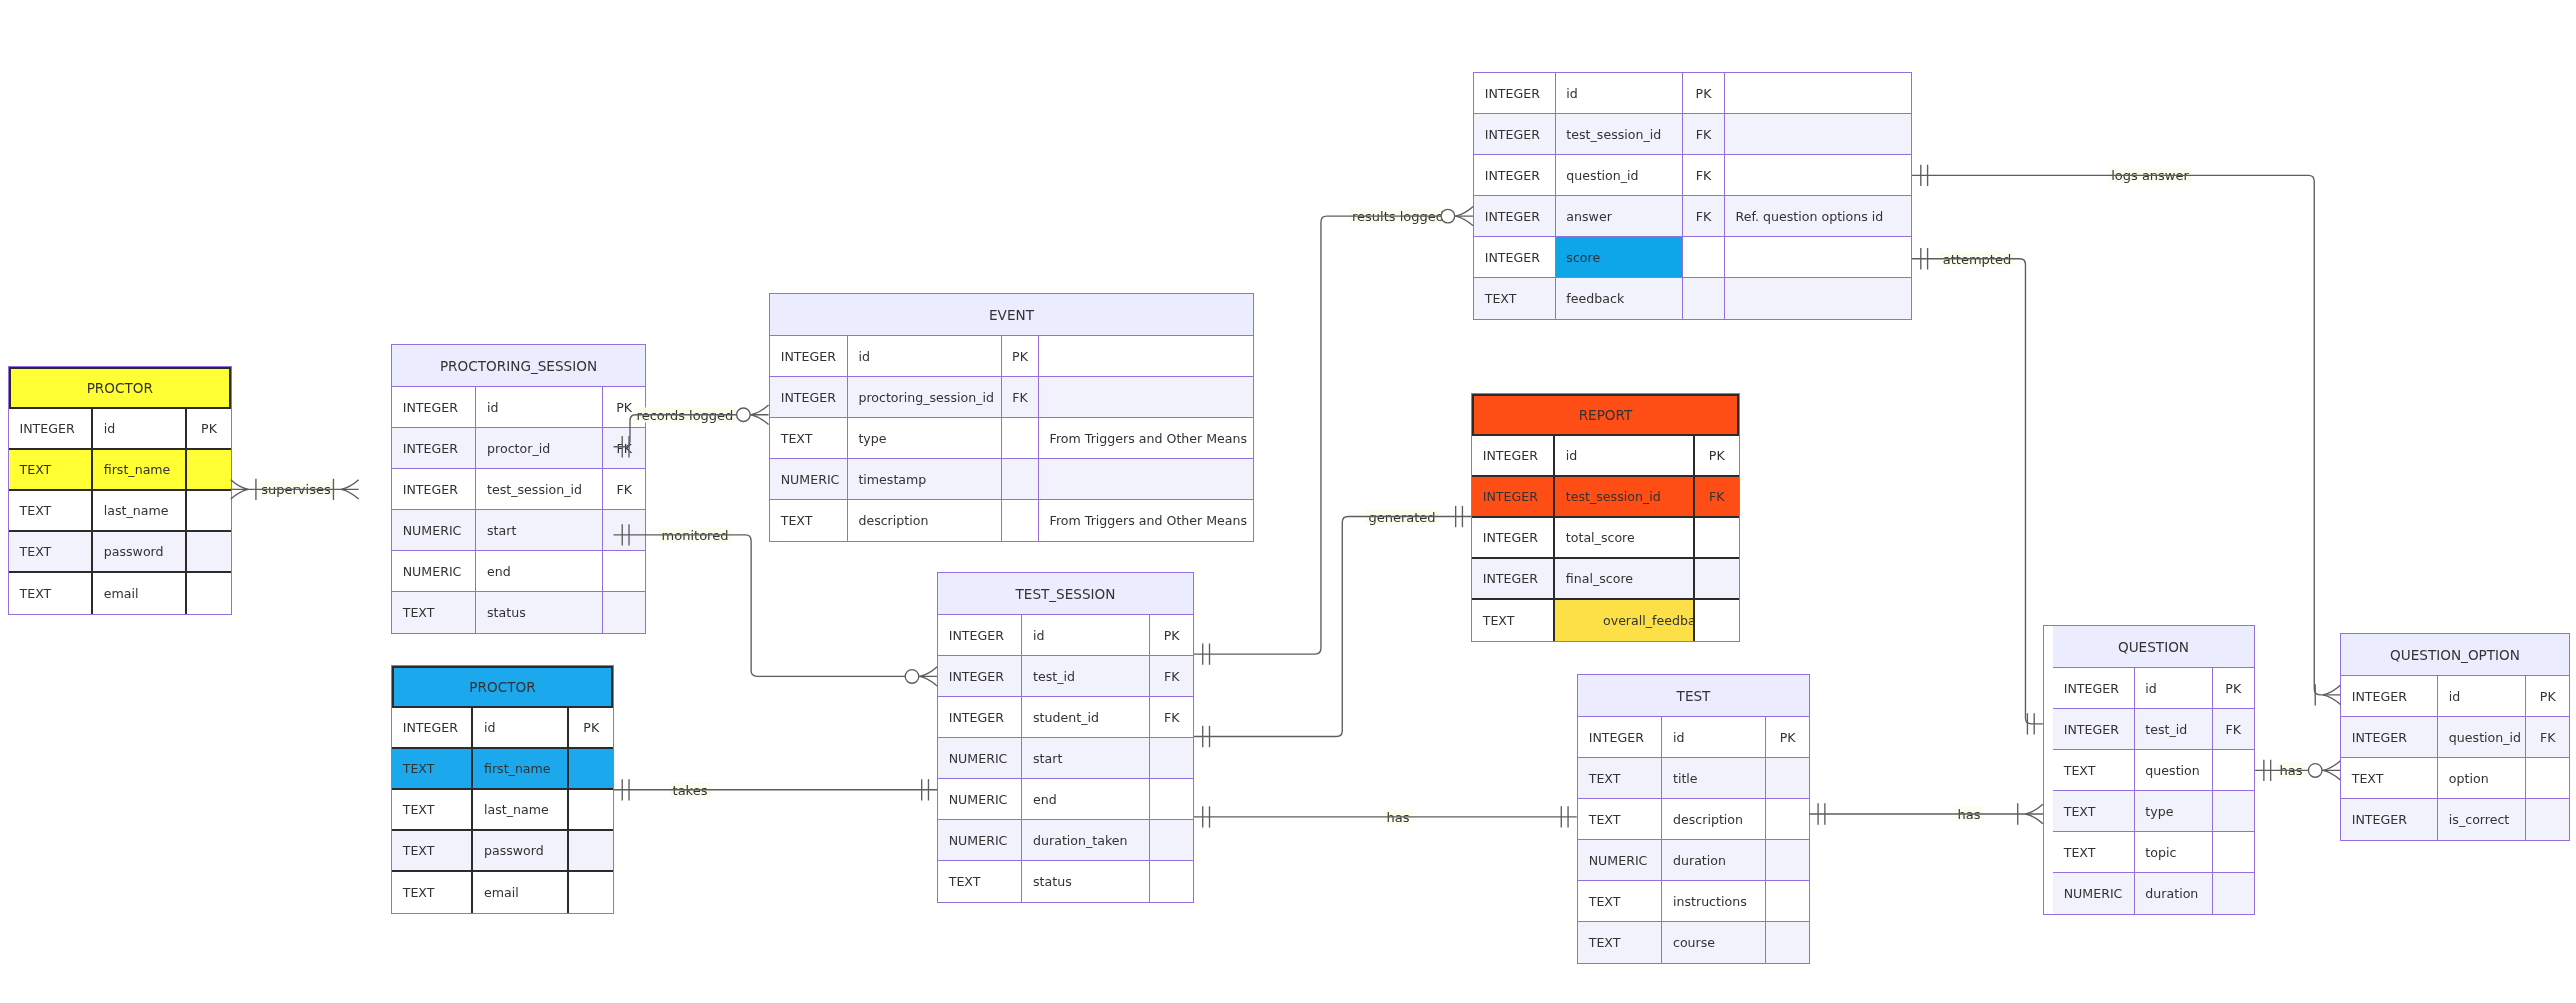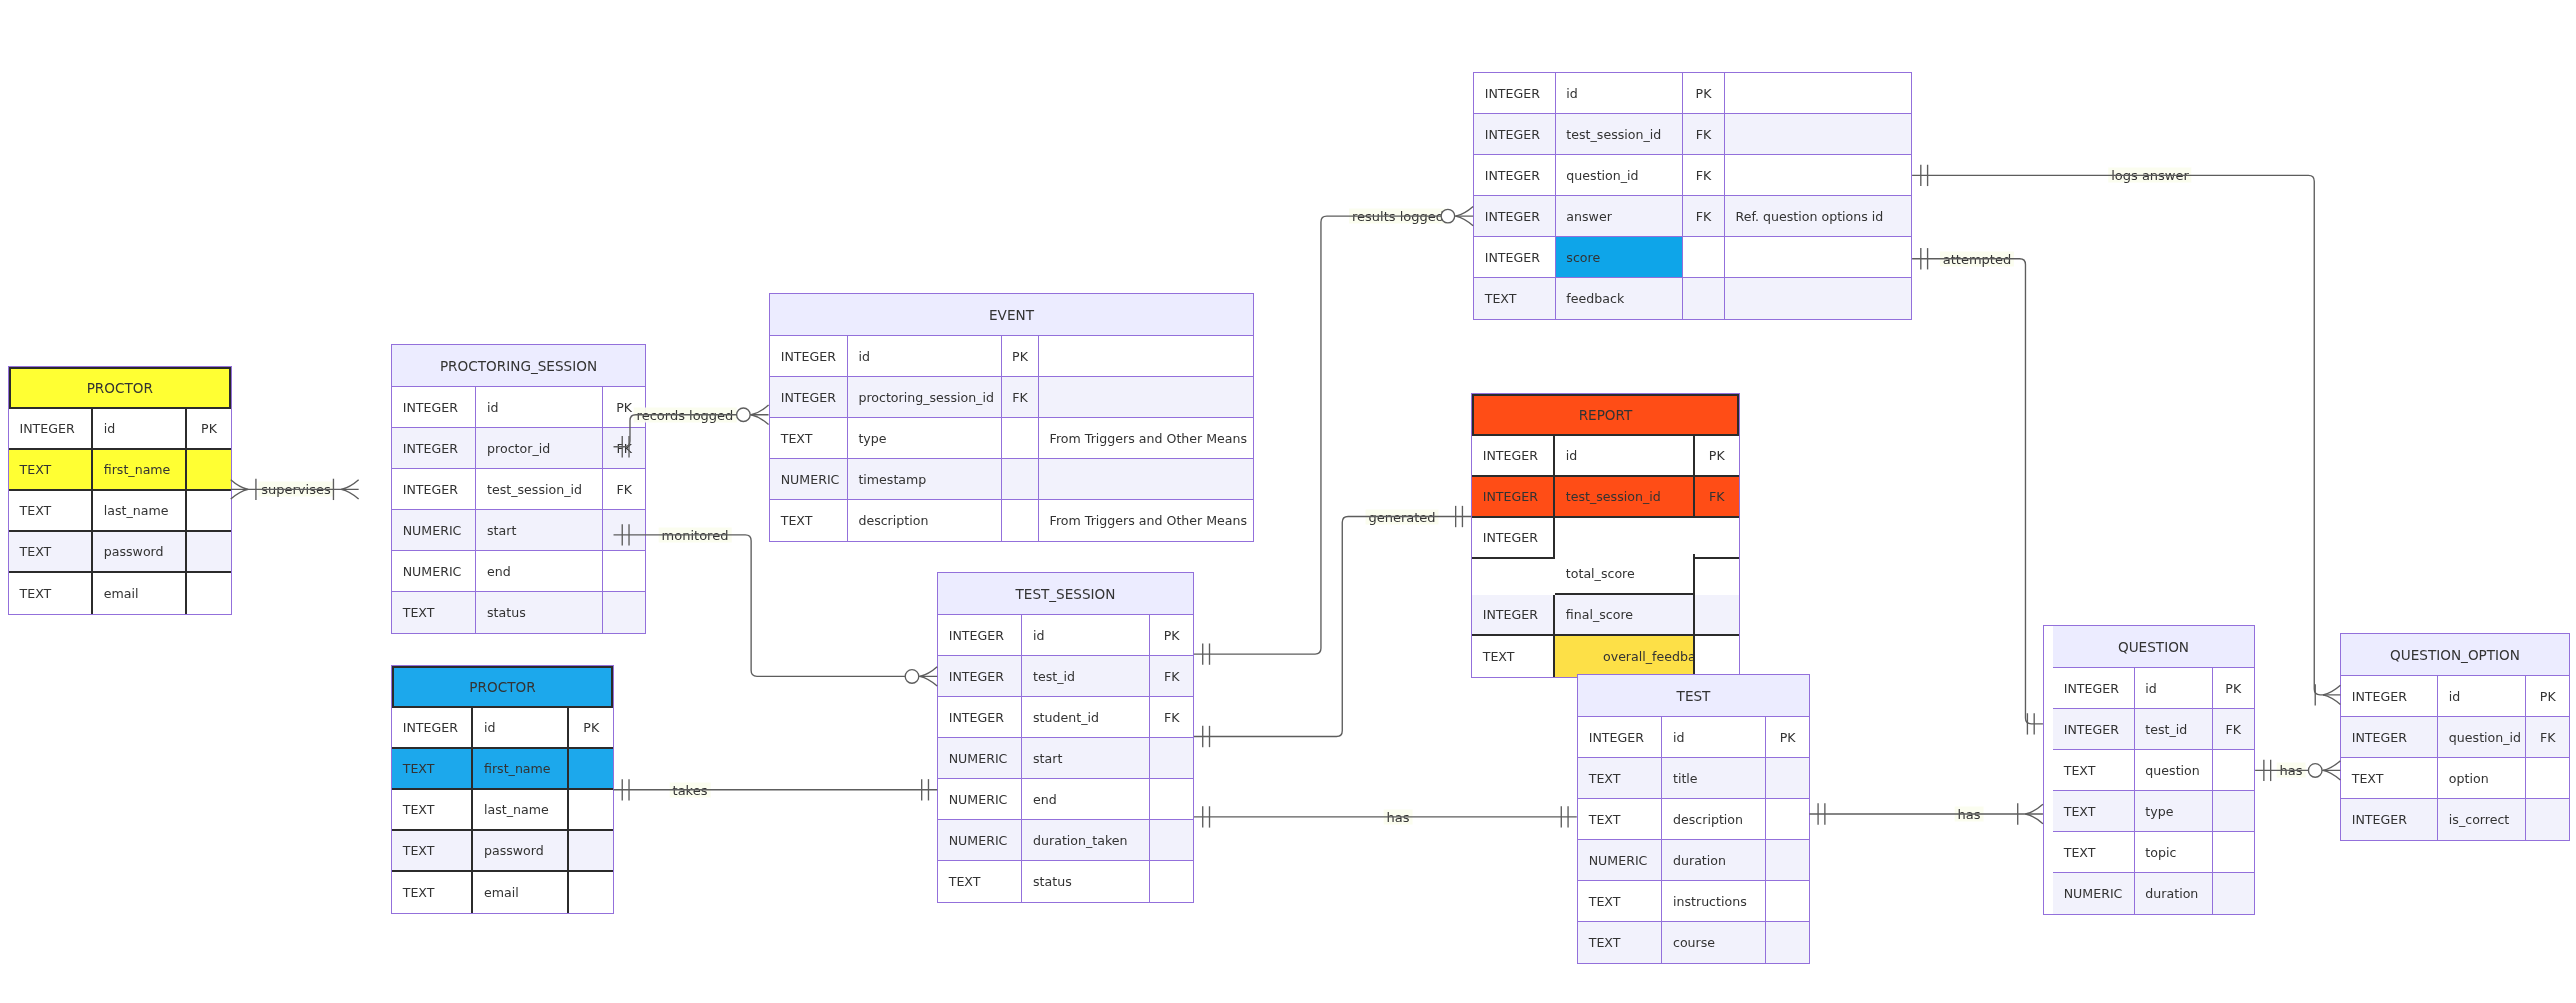--- a/index.html
+++ b/index.html
@@ -236,21 +236,21 @@
           <div class="cell" style="width: 141px; height: 41px; background: rgb(255, 255, 255);">id</div>
           <div class="cell key" style="width: 45px; height: 41px; background: rgb(255, 255, 255);">PK</div>
         </div>
         <div class="ent-row">
           <div class="cell" style="width: 84px; height: 41px; background: rgb(255, 77, 22);">INTEGER</div>
           <div class="cell" style="width: 141px; height: 41px; background: rgb(255, 77, 22);">test_session_id</div>
           <div class="cell key" style="width: 45px; height: 41px; background: rgb(255, 77, 22);">FK</div>
         </div>
         <div class="ent-row">
           <div class="cell" style="width: 84px; height: 41px; background: rgb(255, 255, 255);">INTEGER</div>
-          <div class="cell" style="width: 141px; height: 41px; background: rgb(255, 255, 255); margin-top: 36px;">total_score</div>
+          <div class="cell" style="width: 141px; height: 41px; background: rgb(255, 255, 255);">total_score</div>
           <div class="cell key" style="width: 45px; height: 41px; background: rgb(255, 255, 255);"></div>
         </div>
         <div class="ent-row">
           <div class="cell" style="width: 84px; height: 41px; background: rgb(242, 242, 252);">INTEGER</div>
           <div class="cell" style="width: 141px; height: 41px; background: rgb(242, 242, 252);">final_score</div>
           <div class="cell key" style="width: 45px; height: 41px; background: rgb(242, 242, 252);"></div>
         </div>
         <div class="ent-row">
           <div class="cell" style="width: 84px; height: 41px; background: rgb(255, 255, 255);">TEXT</div>
           <div class="cell" style="width: 141px; height: 41px; background: #fde047; padding-left: 48px;">overall_feedback</div>

